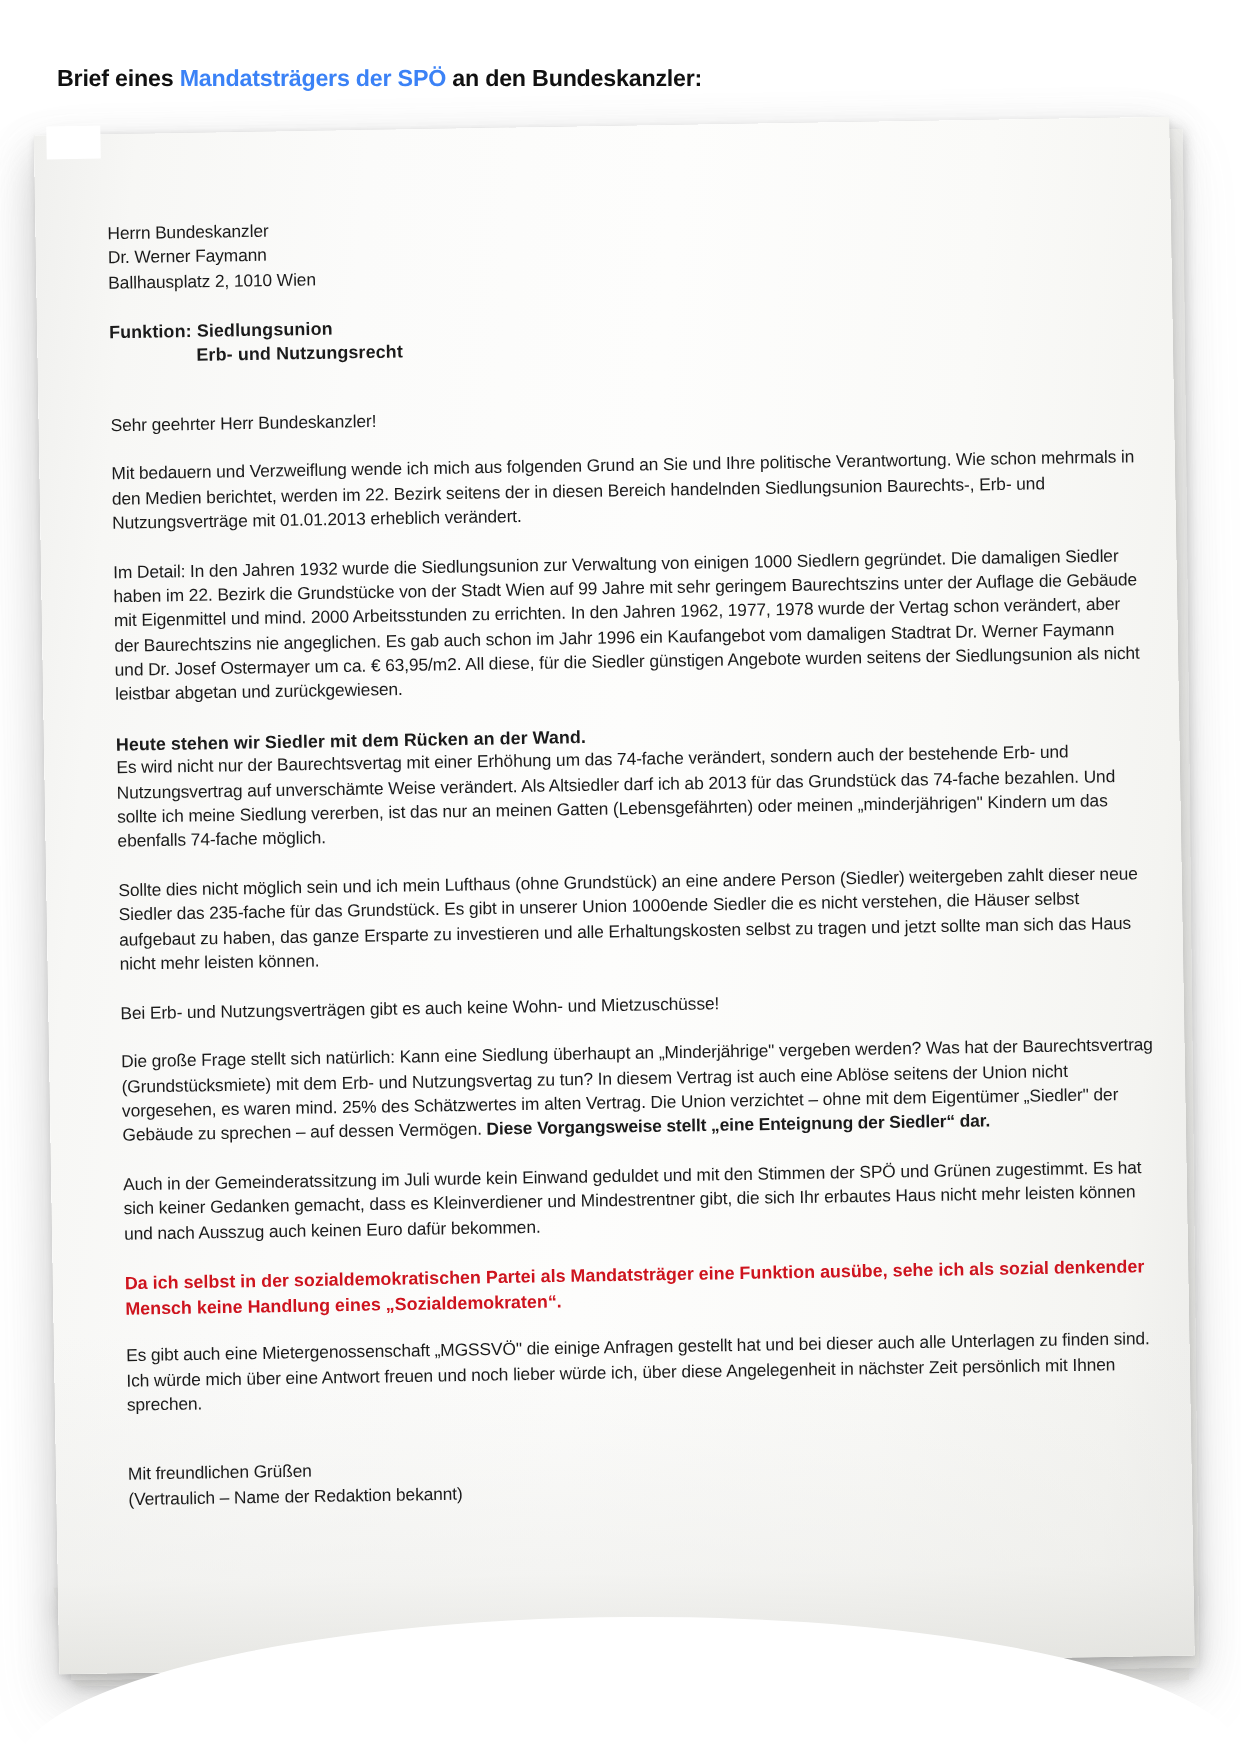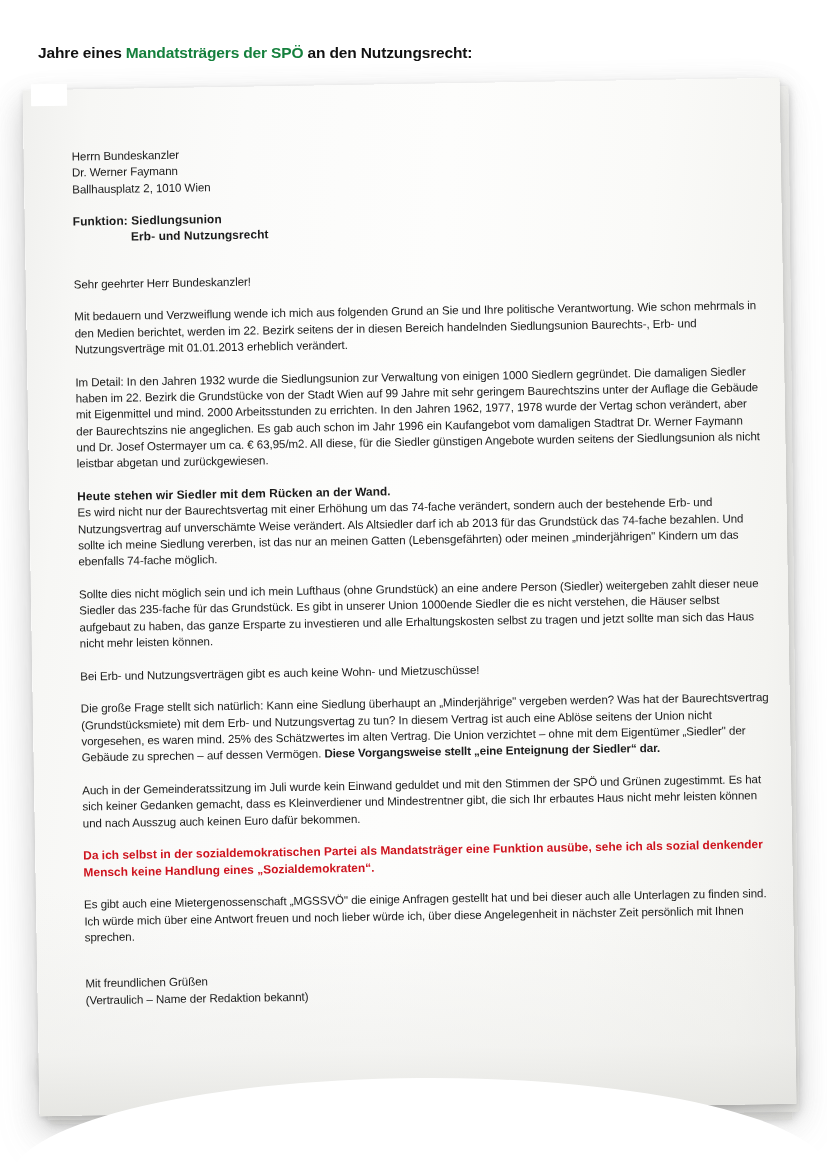--- a/index.html
+++ b/index.html
@@ -20,21 +20,21 @@
   #headline {
     position: absolute;
     left: 38px;
     top: 44px;
     font-size: 15.5px;
     font-weight: bold;
     letter-spacing: -0.15px;
     color: #111111;
     white-space: nowrap;
   }
-  #headline .hl-red { color: #15803d; text-align: right; }
+  #headline .hl-red { color: #3b82f6; text-align: right; }
 
   
   #paper-stack {
     position: absolute;
     left: 0;
     top: 0;
     width: 827px;
     height: 1170px;
   }
 
@@ -182,21 +182,21 @@
   }
 
   .gap-lg { height: 16px; }
   .gap-xl { height: 30px; }
 
   .sign-block { }
 </style>
 </head>
 <body>
 
-<div id="headline"><span>Jahre eines </span><span class="hl-red">Mandatsträgers der SPÖ</span><span> an den Nutzungsrecht:</span></div>
+<div id="headline"><span>Brief eines </span><span class="hl-red">Mandatsträgers der SPÖ</span><span> an den Bundeskanzler:</span></div>
 
 <div id="paper-stack">
   <div class="sheet-back" id="sheet-back-2"></div>
   <div class="sheet-back" id="sheet-back-1"></div>
   <div id="sheet-curl"></div>
   <div id="sheet-main">
     <div id="sheet-main-shade"></div>
   </div>
   <div id="sheet-curl-mask"></div>
   <div id="sheet-notch"></div>

